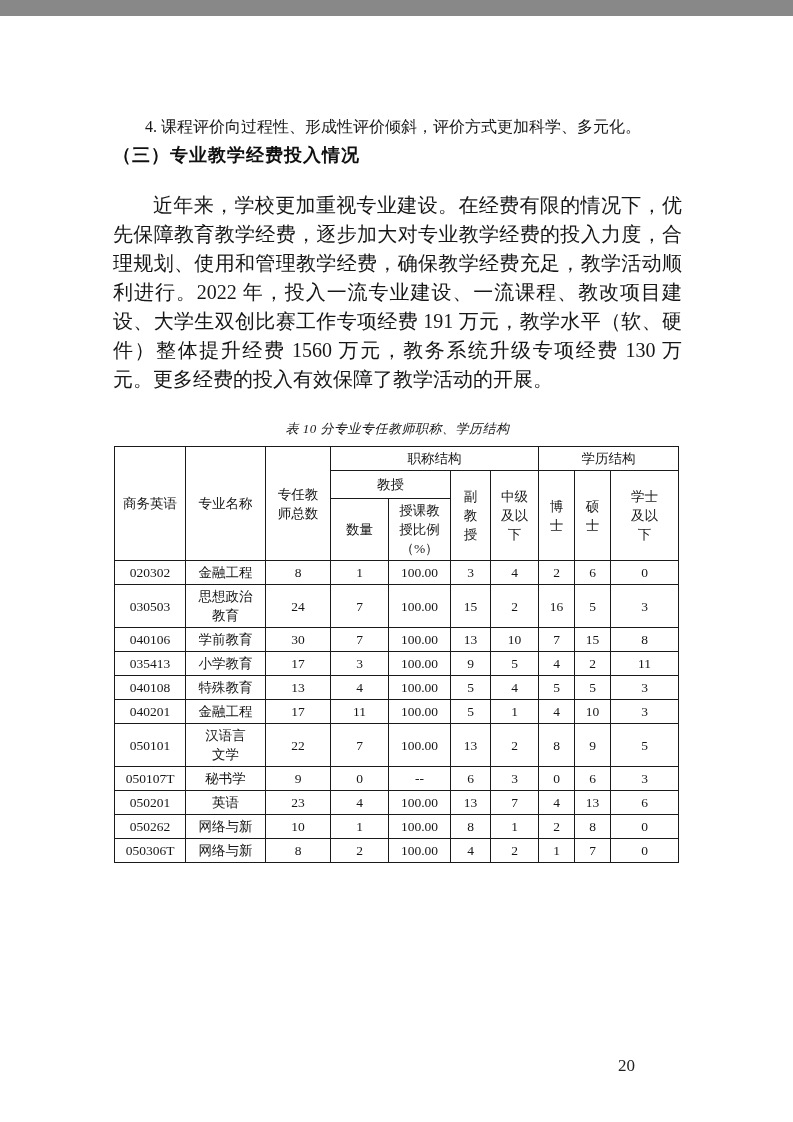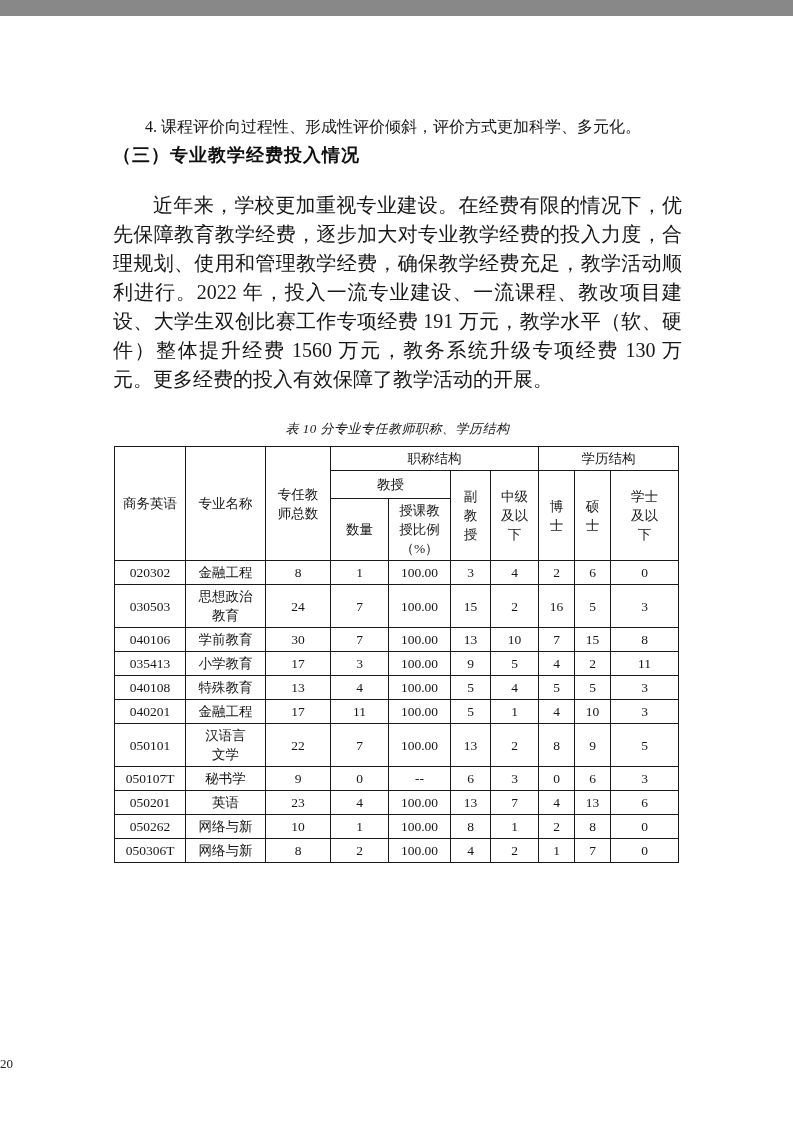--- a/index.html
+++ b/index.html
@@ -77,22 +77,22 @@
   }
   thead tr.hr1 { height: 24px; }
   thead tr.hr2 { height: 28px; }
   thead tr.hr3 { height: 60px; }
   tbody tr { height: 24px; }
   .page-number {
     position: absolute;
     left: 0;
     width: 635px;
     top: 1040px;
-    text-align: left;
-    font-size: 13px;
+    text-align: right;
+    font-size: 17px;
     color: #222;
   }
 </style>
 </head>
 <body>
 
 <div class="page">
   <div class="content">
 
     <p class="item-line">4. 课程评价向过程性、形成性评价倾斜，评价方式更加科学、多元化。</p>

